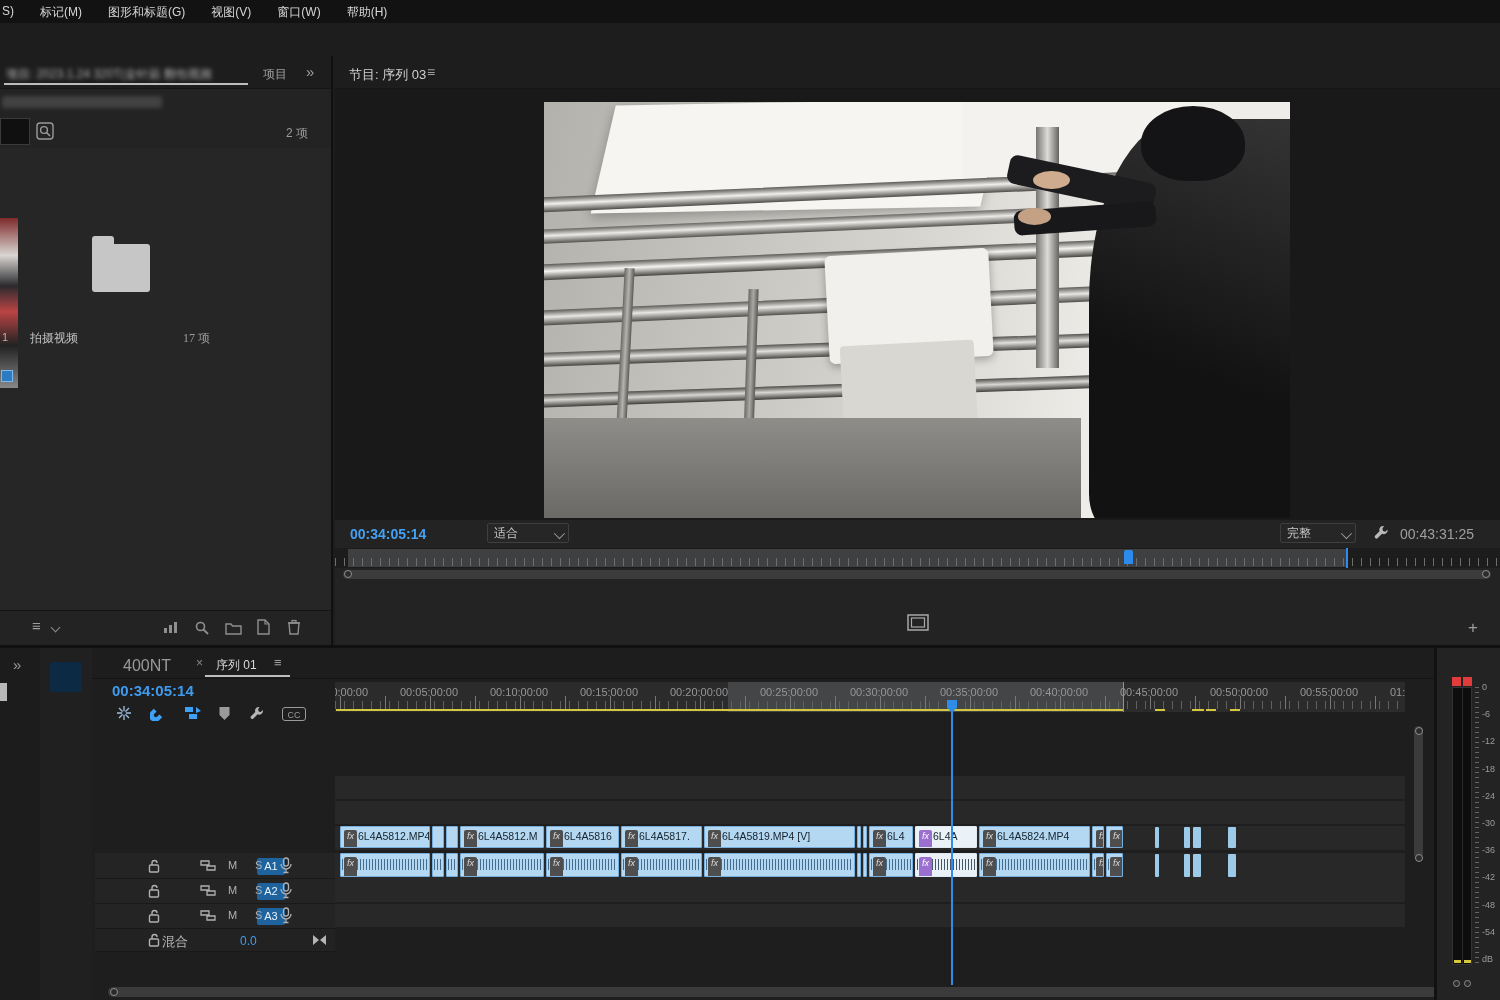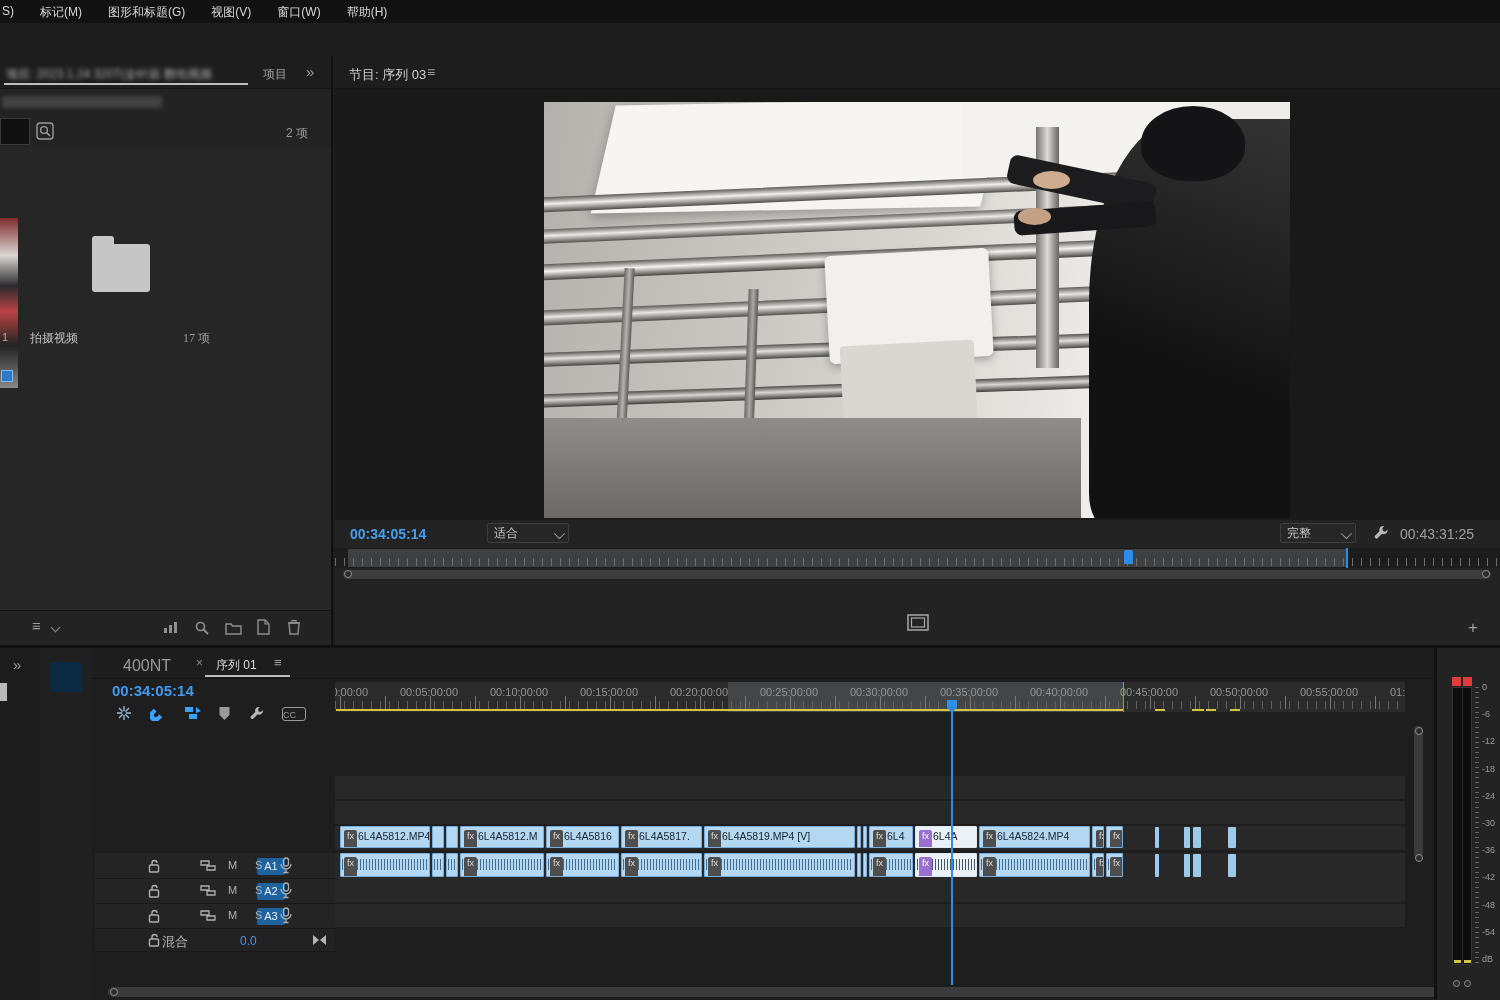--- a/index.html
+++ b/index.html
@@ -7,21 +7,21 @@
        font-family:"Liberation Sans","DejaVu Sans",sans-serif;color:#c8c8c8;font-size:12px;}
   .abs{position:absolute;}
   .blur{filter:blur(2px);opacity:.8;}
   .mitem{margin-right:26px;color:#d6d6d6;font-size:12px;}
   .rlabel{position:absolute;top:4px;transform:translateX(-365px);font-size:11px;color:#969696;white-space:nowrap;}
   .clip{position:absolute;transform:translateX(-335px);background:#b5d8f2;border:1px solid #76aede;border-radius:1px;
         box-sizing:border-box;overflow:hidden;font-size:10.5px;color:#15212b;white-space:nowrap;}
   .clip.selected{background:#eaf1f7;border-color:#dfe9f2;}
   .clip .cname{position:absolute;left:17px;top:3px;}
   .fxb{position:absolute;left:3px;top:3px;width:13px;height:28px;background:#4e4e4e;border-radius:2px;
-       color:#dcdcdc;font-size:9px;line-height:12px;text-align:center;}
+       color:#dcdcdc;font-style:italic;font-size:9px;line-height:12px;text-align:center;}
   .clip.selected .fxb{background:#9a6fd0;color:#fff;}
   .wf{position:absolute;left:1px;right:1px;top:3px;bottom:3px;
       background-image:repeating-linear-gradient(90deg,rgba(28,74,112,.75) 0 1px,rgba(28,74,112,0) 1px 3px);
       background-size:100% 70%;background-position:center;background-repeat:no-repeat;}
   .clip.selected .wf{background-image:repeating-linear-gradient(90deg,rgba(40,60,80,.85) 0 1px,rgba(40,60,80,0) 1px 3px);}
   .sliver{position:absolute;transform:translateX(-335px);background:#9ccae9;border-radius:1px;}
   .trow{position:absolute;left:95px;width:240px;background:#242424;border-bottom:1px solid #191919;box-sizing:border-box;}
   .crow{position:absolute;left:335px;width:1070px;background:#282828;}
   .tlabel{position:absolute;left:162px;width:28px;height:17px;border-radius:2px;text-align:center;
           font-size:11px;line-height:17px;color:#9a9a9a;}
@@ -353,21 +353,21 @@
     <span class="abs ticon" style="left:126px;top:58px;">
       <svg width="13" height="15" viewBox="0 0 13 15">
           <path d="M1.5 1 h10 v8 l-5 5 -5 -5Z" fill="#9a9a9a"></path>
         </svg>
       </span>
     <span class="abs ticon" style="left:157px;top:57px;">
       <svg width="16" height="16" viewBox="0 0 16 16">
           <path d="M10.5 2 a3.7 3.7 0 0 0-4.2 4.9 L2 11.2 a1.7 1.7 0 0 0 2.4 2.4 L8.7 9.3 A3.7 3.7 0 0 0 13.9 5.1 l-2.1 2-2.1-.7-.6-2.1Z" fill="#b5b5b5"></path>
         </svg>
       </span>
-    <span class="abs" style="left:190px;top:59px;width:24px;height:14px;border:1.5px solid #9a9a9a;border-radius:3px;color:#9a9a9a;font-size:9px;line-height:14px;box-sizing:border-box;">CC</span>
+    <span class="abs" style="left:190px;top:59px;width:24px;height:14px;border:1.5px solid #9a9a9a;border-radius:3px;color:#9a9a9a;font-size:9px;line-height:14px;text-align:center;box-sizing:border-box;">CC</span>
 
     <div class="trow" style="left:3px;top:205px;width:240px;height:26px;">
       <span class="abs" style="left:53px;top:6px;">
           <svg width="12" height="14" viewBox="0 0 12 14">
             <rect x="1.5" y="6" width="9" height="7" rx="1" fill="none" stroke="#b0b0b0" stroke-width="1.4"></rect>
             <path d="M4 6 V4 a2.5 2.5 0 0 1 5 0" fill="none" stroke="#b0b0b0" stroke-width="1.4"></path>
           </svg>
         </span>
       <span class="tlabel on" style="top:5px;">A1</span>
       <span class="abs" style="left:105px;top:6px;">

